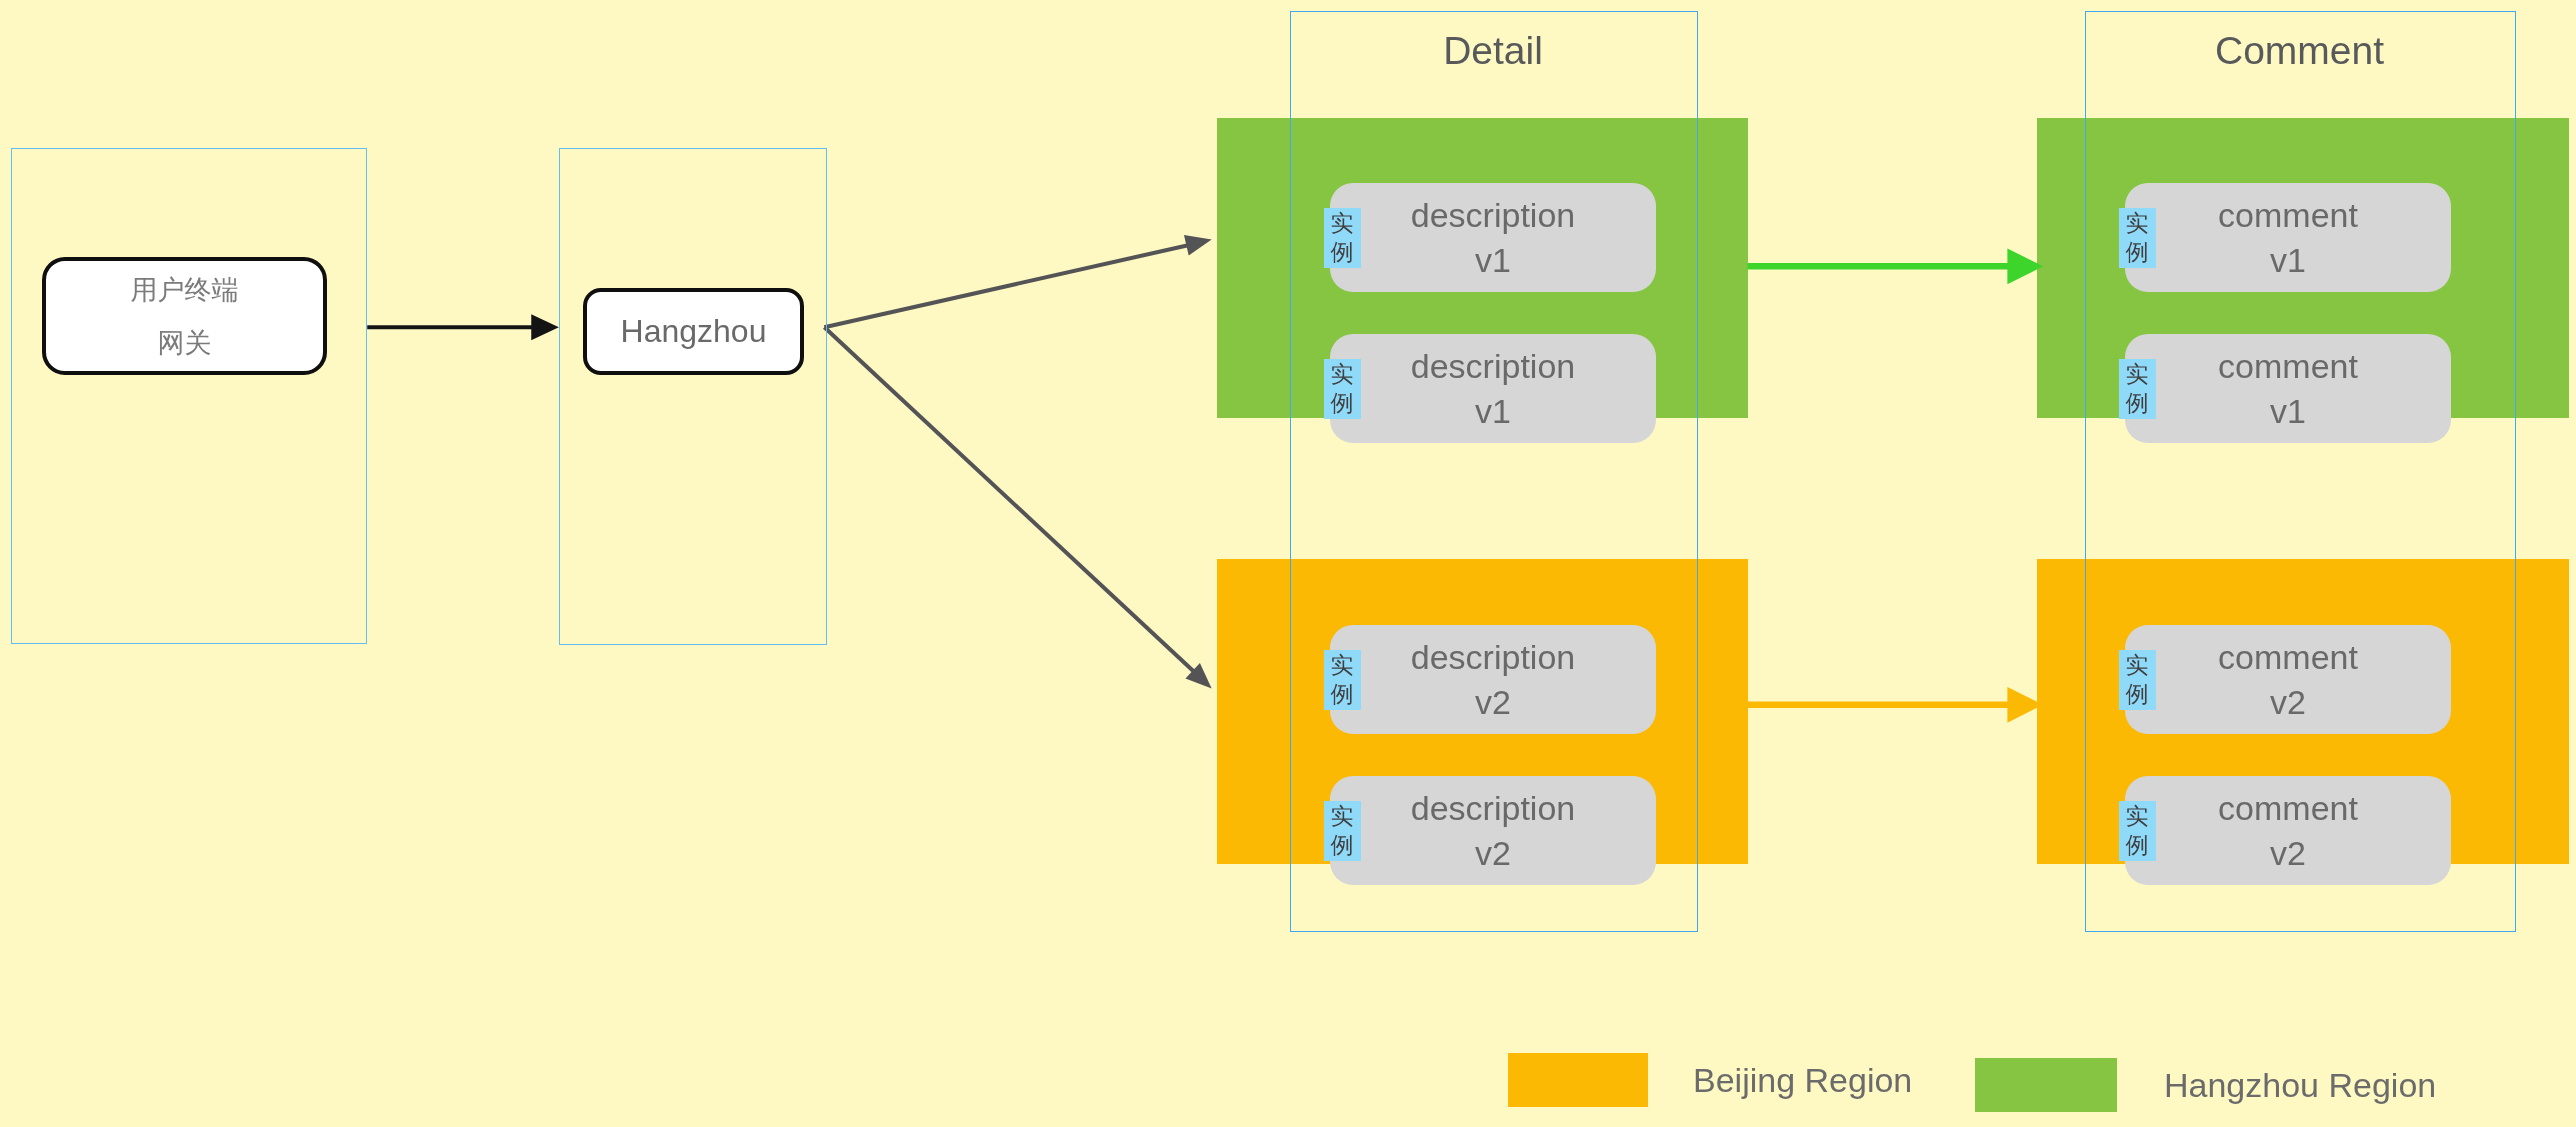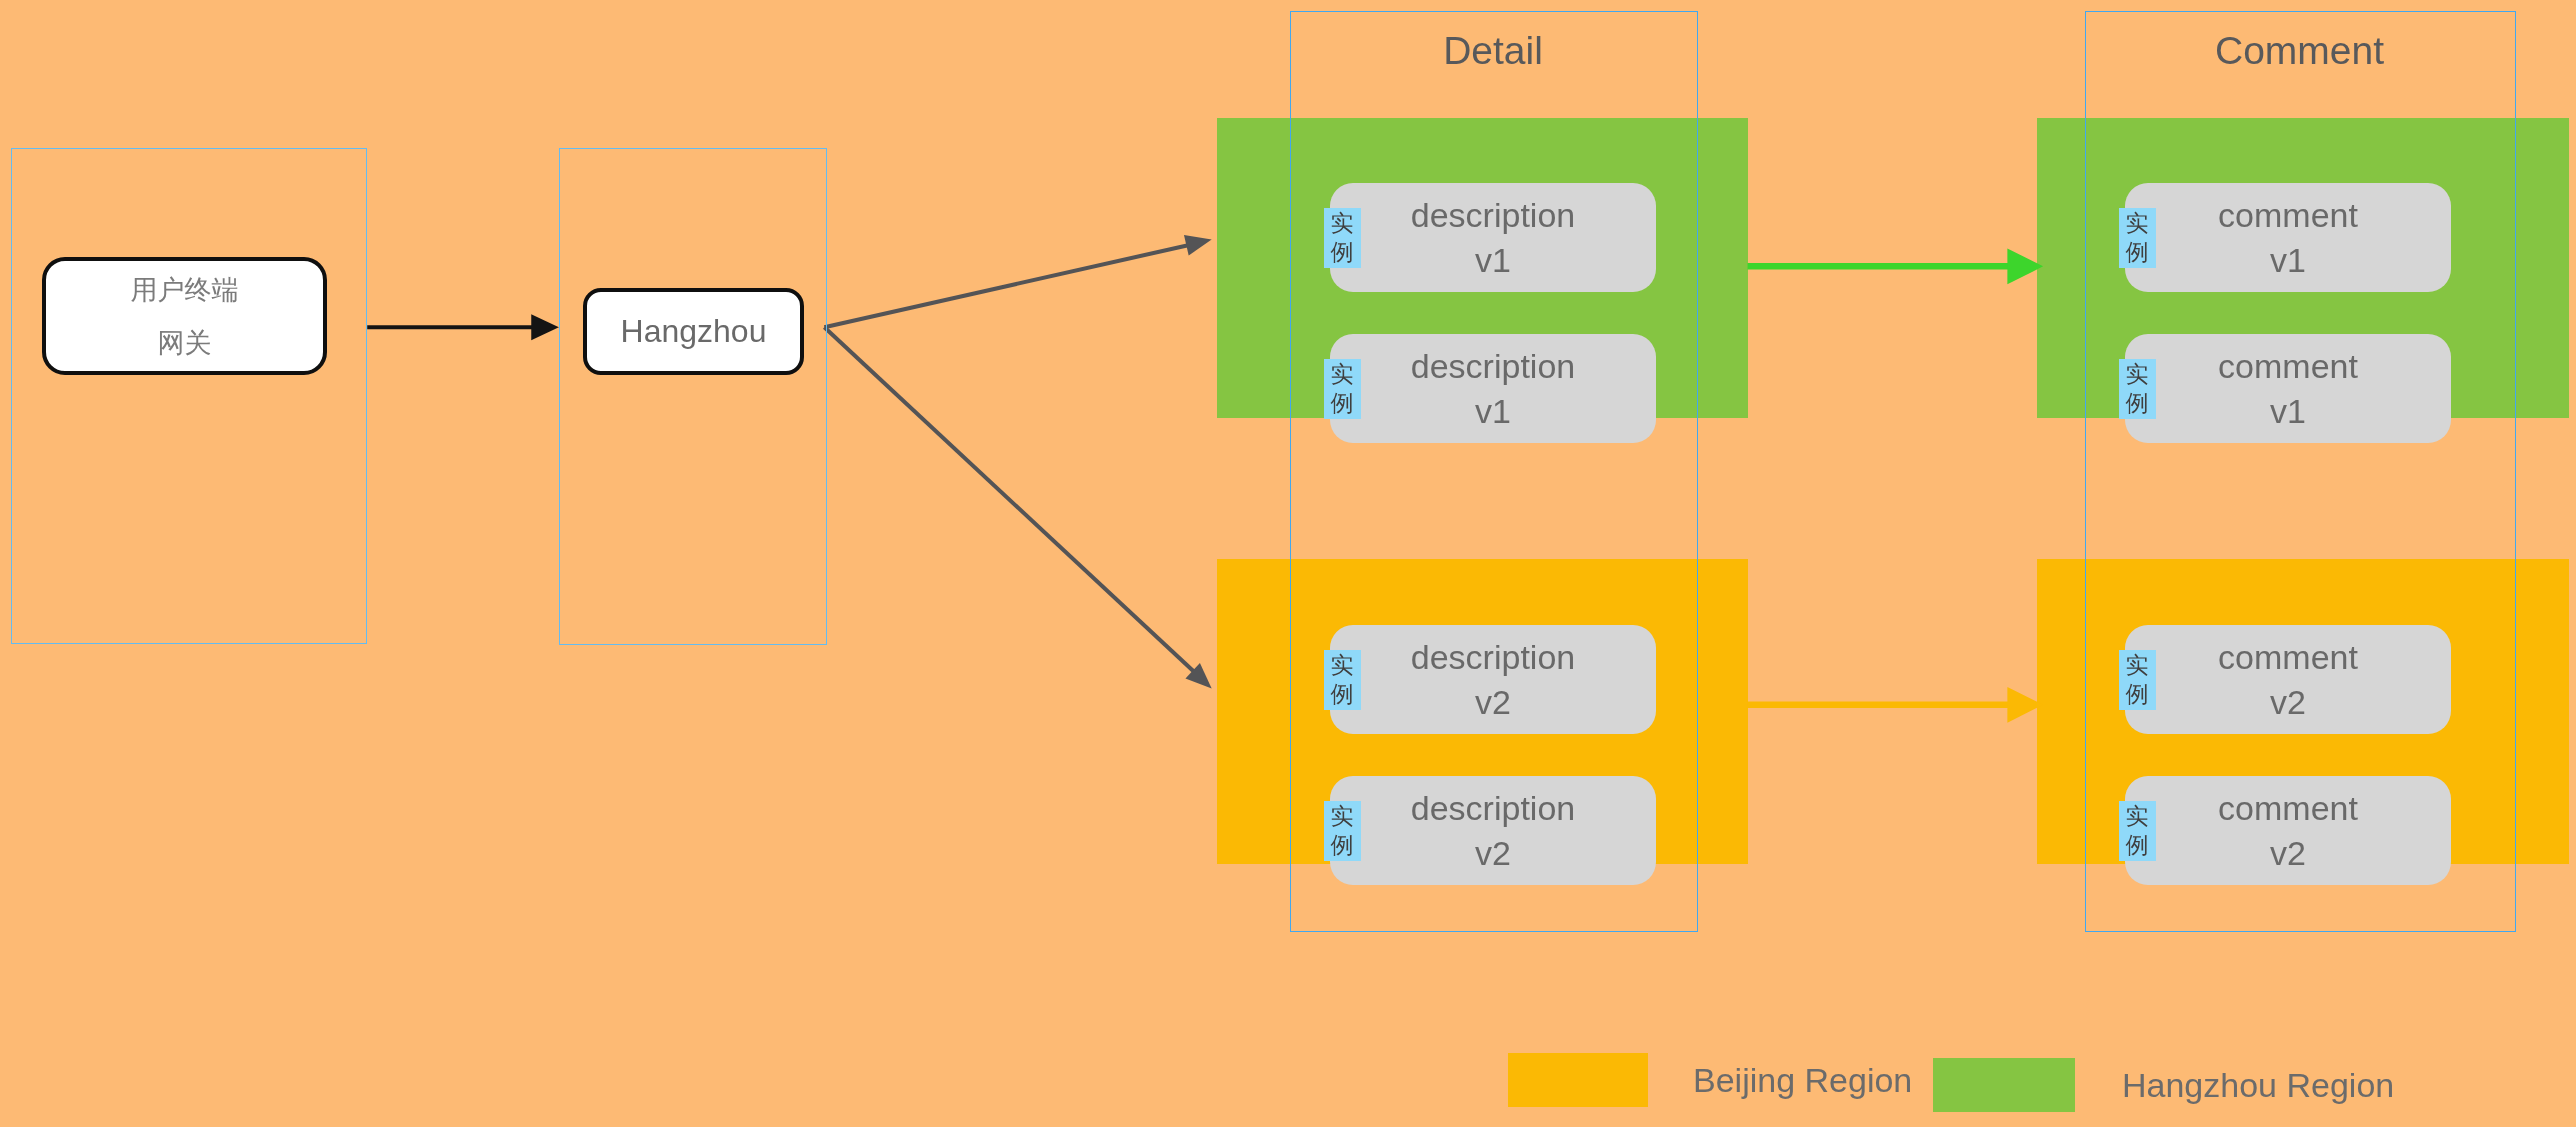--- a/index.html
+++ b/index.html
@@ -1,18 +1,18 @@
 <!DOCTYPE html>
 <html style="--region-beijing: #FBB904; --region-hangzhou: #85C542; --arrow-green: #3DD52C; --arrow-orange: #FBB904; --column-border: #41A8F0; --container-border: #63BCF2; --node-fill: #D6D6D6; --node-border: #0F0F0F; --instance-tag-bg: #8FD9F9; --instance-tag-text: #3F3F3F; --text-primary: #696969; --text-title: #58595B; --text-chinese: #7B7B7B; --legend-text: #6B6B6B; --arrow-dark: #545456; --arrow-black: #141414;font-size:13px"><head>
 <meta charset="utf-8">
 <style>
   html,body{margin:0;padding:0;background:#ffffff;}
   #canvas{
     position:relative;width:2576px;height:1127px;overflow:hidden;
-    font-family:"Liberation Sans", sans-serif;background:#fdba74;
+    font-family:"Liberation Sans", sans-serif;background:#fef9c3;
   }
   
   .frame{position:absolute;border:1.6px solid var(--container-border);background:transparent;z-index:5;pointer-events:none;}
   .col-frame{position:absolute;border:1.6px solid var(--column-border);background:transparent;z-index:5;pointer-events:none;}
   
   .node{
     position:absolute;border:4px solid var(--node-border);border-radius:23px;
     display:flex;flex-direction:column;align-items:center;justify-content:center;
     color:var(--text-chinese);background:#ffffff;z-index:3;
   }
@@ -164,19 +164,19 @@
     <g>
       <line x1="2152" y1="868" x2="2476" y2="868" style="stroke:var(--arrow-orange);stroke-width:8;"></line>
       <polygon points="2516,868 2472,846 2472,890" style="fill:var(--arrow-orange);"></polygon>
     </g>
   </svg>
 
   <div class="legend-item" style="left:1508px;top:1053px;">
     <span class="legend-swatch" style="width:140px;height:54px;background:var(--region-beijing);margin-right:45px;"></span>
     <span class="legend-label">Beijing Region</span>
   </div>
-  <div class="legend-item" style="left:1933px;top:1058px;">
+  <div class="legend-item" style="left:1975px;top:1058px;">
     <span class="legend-swatch" style="width:142px;height:54px;background:var(--region-hangzhou);margin-right:47px;"></span>
     <span class="legend-label">Hangzhou Region</span>
   </div>
 
 </div>
 
 
 </body></html>

